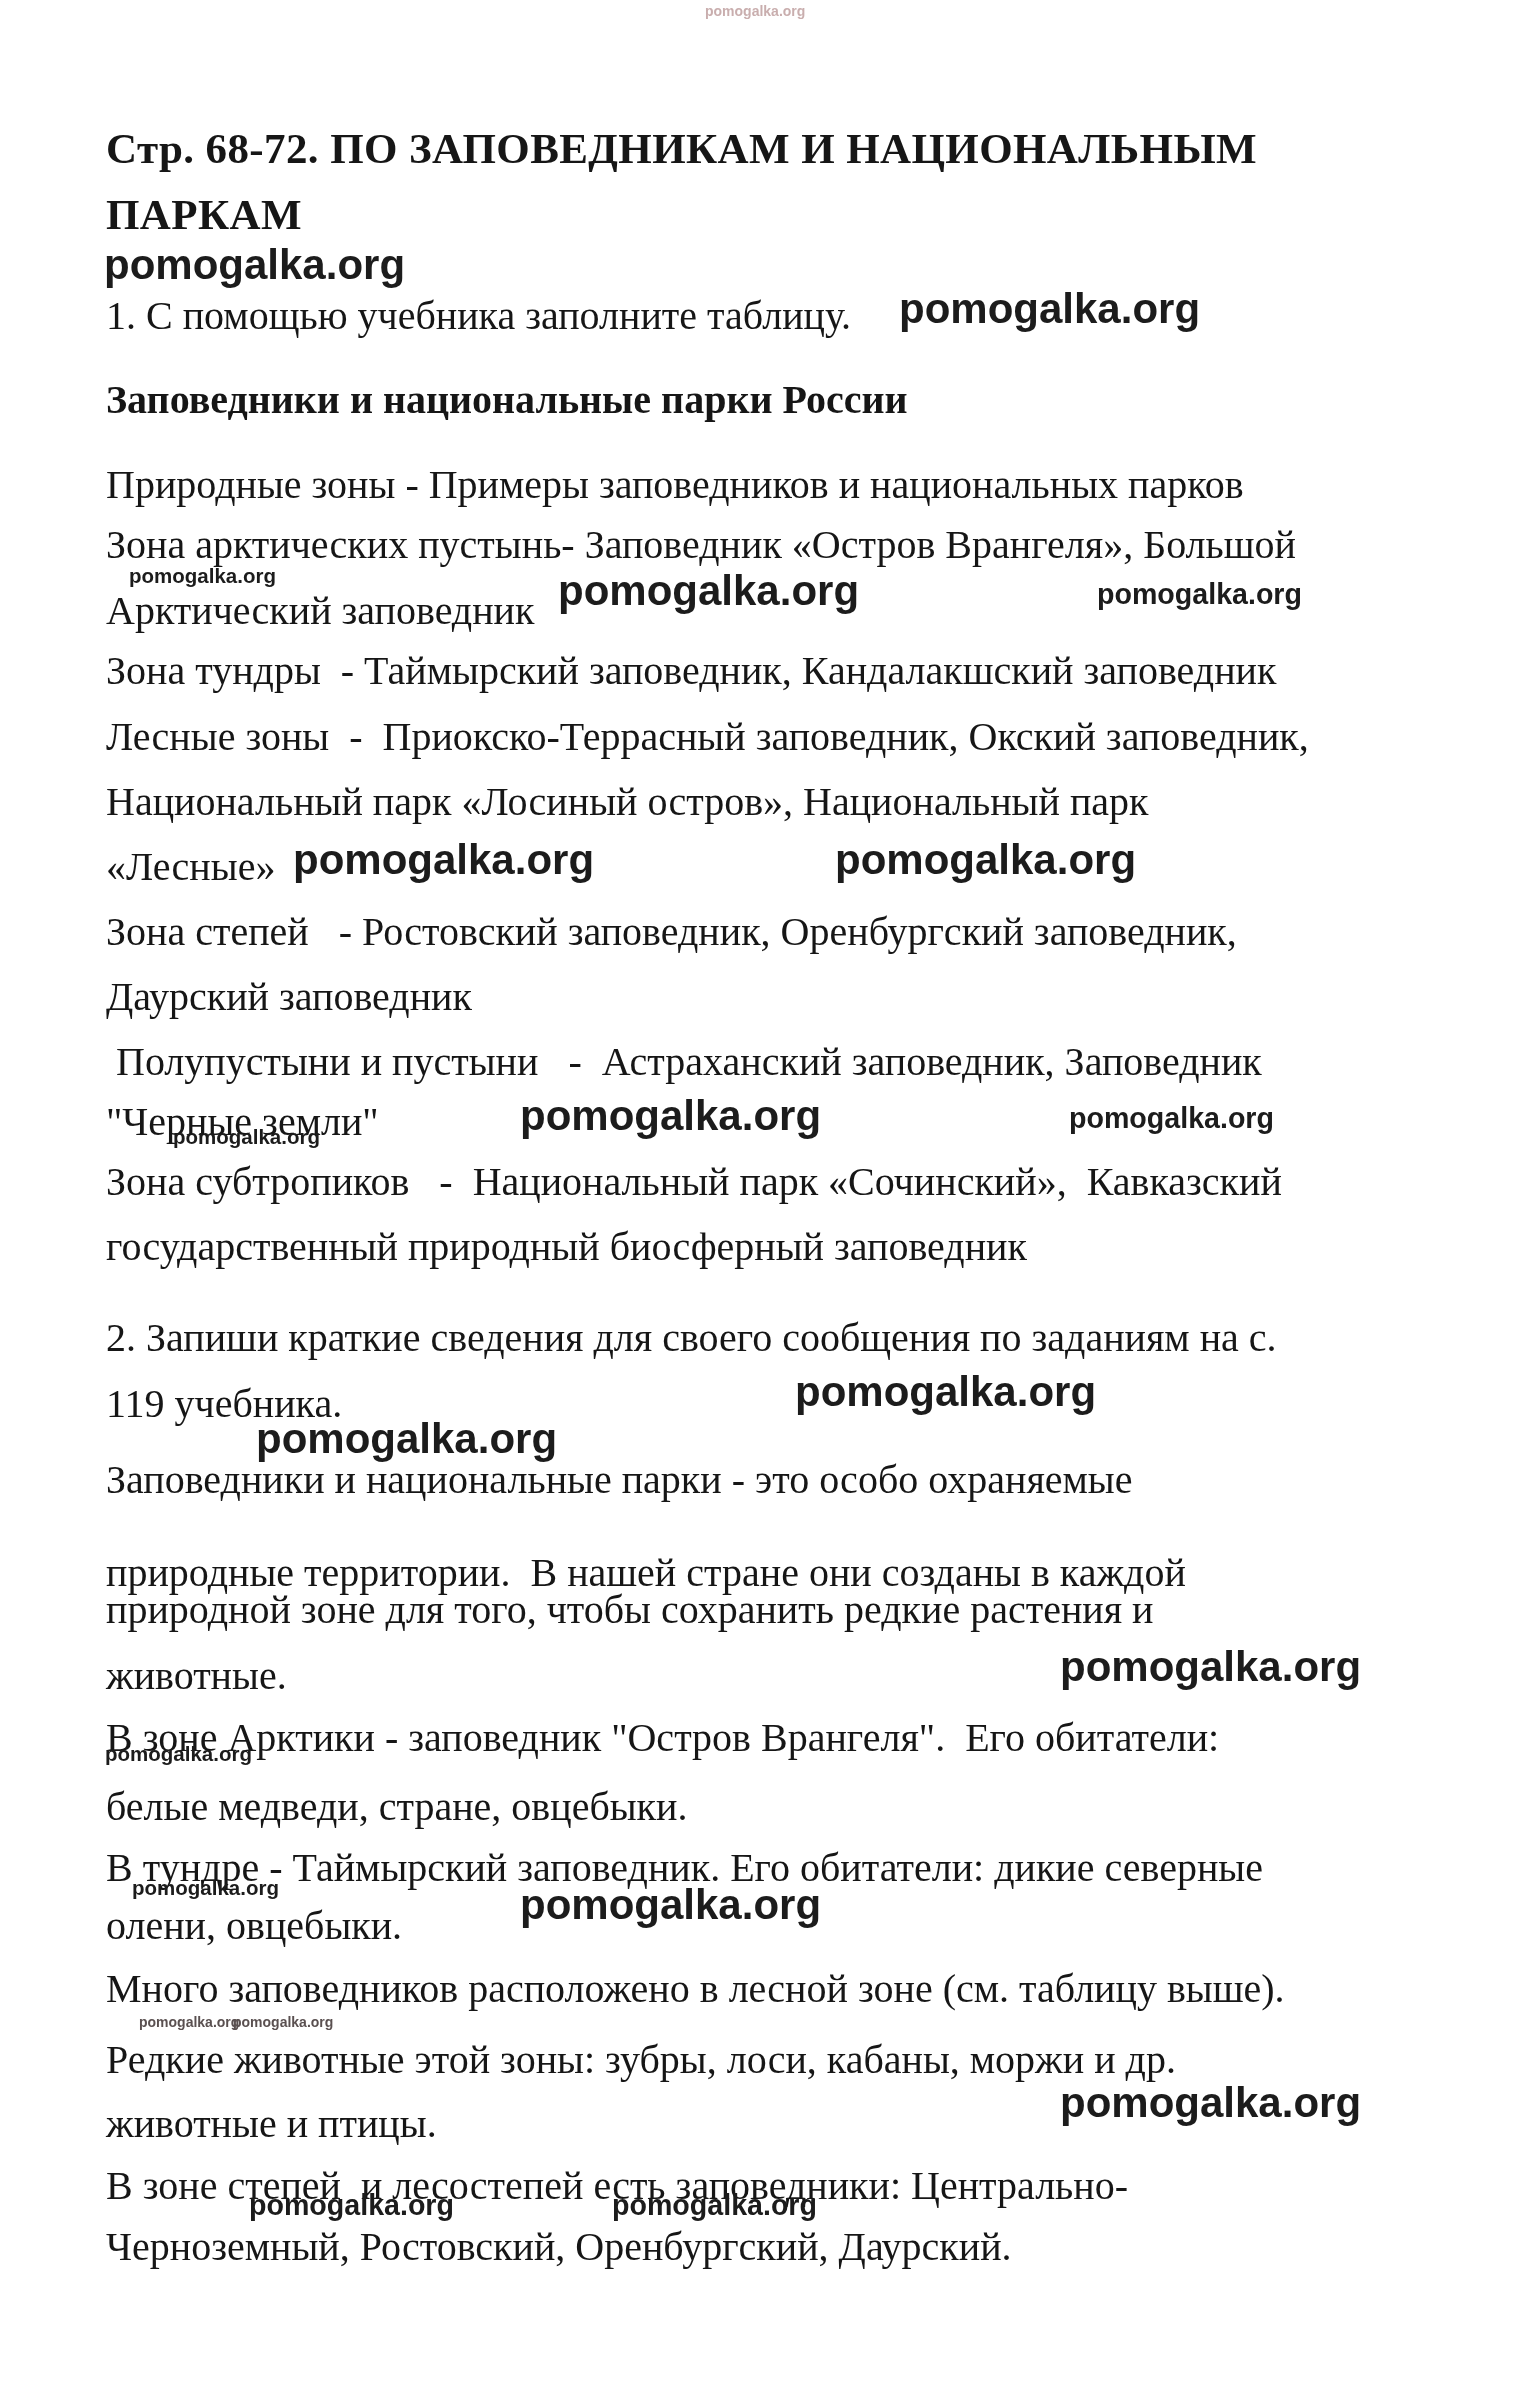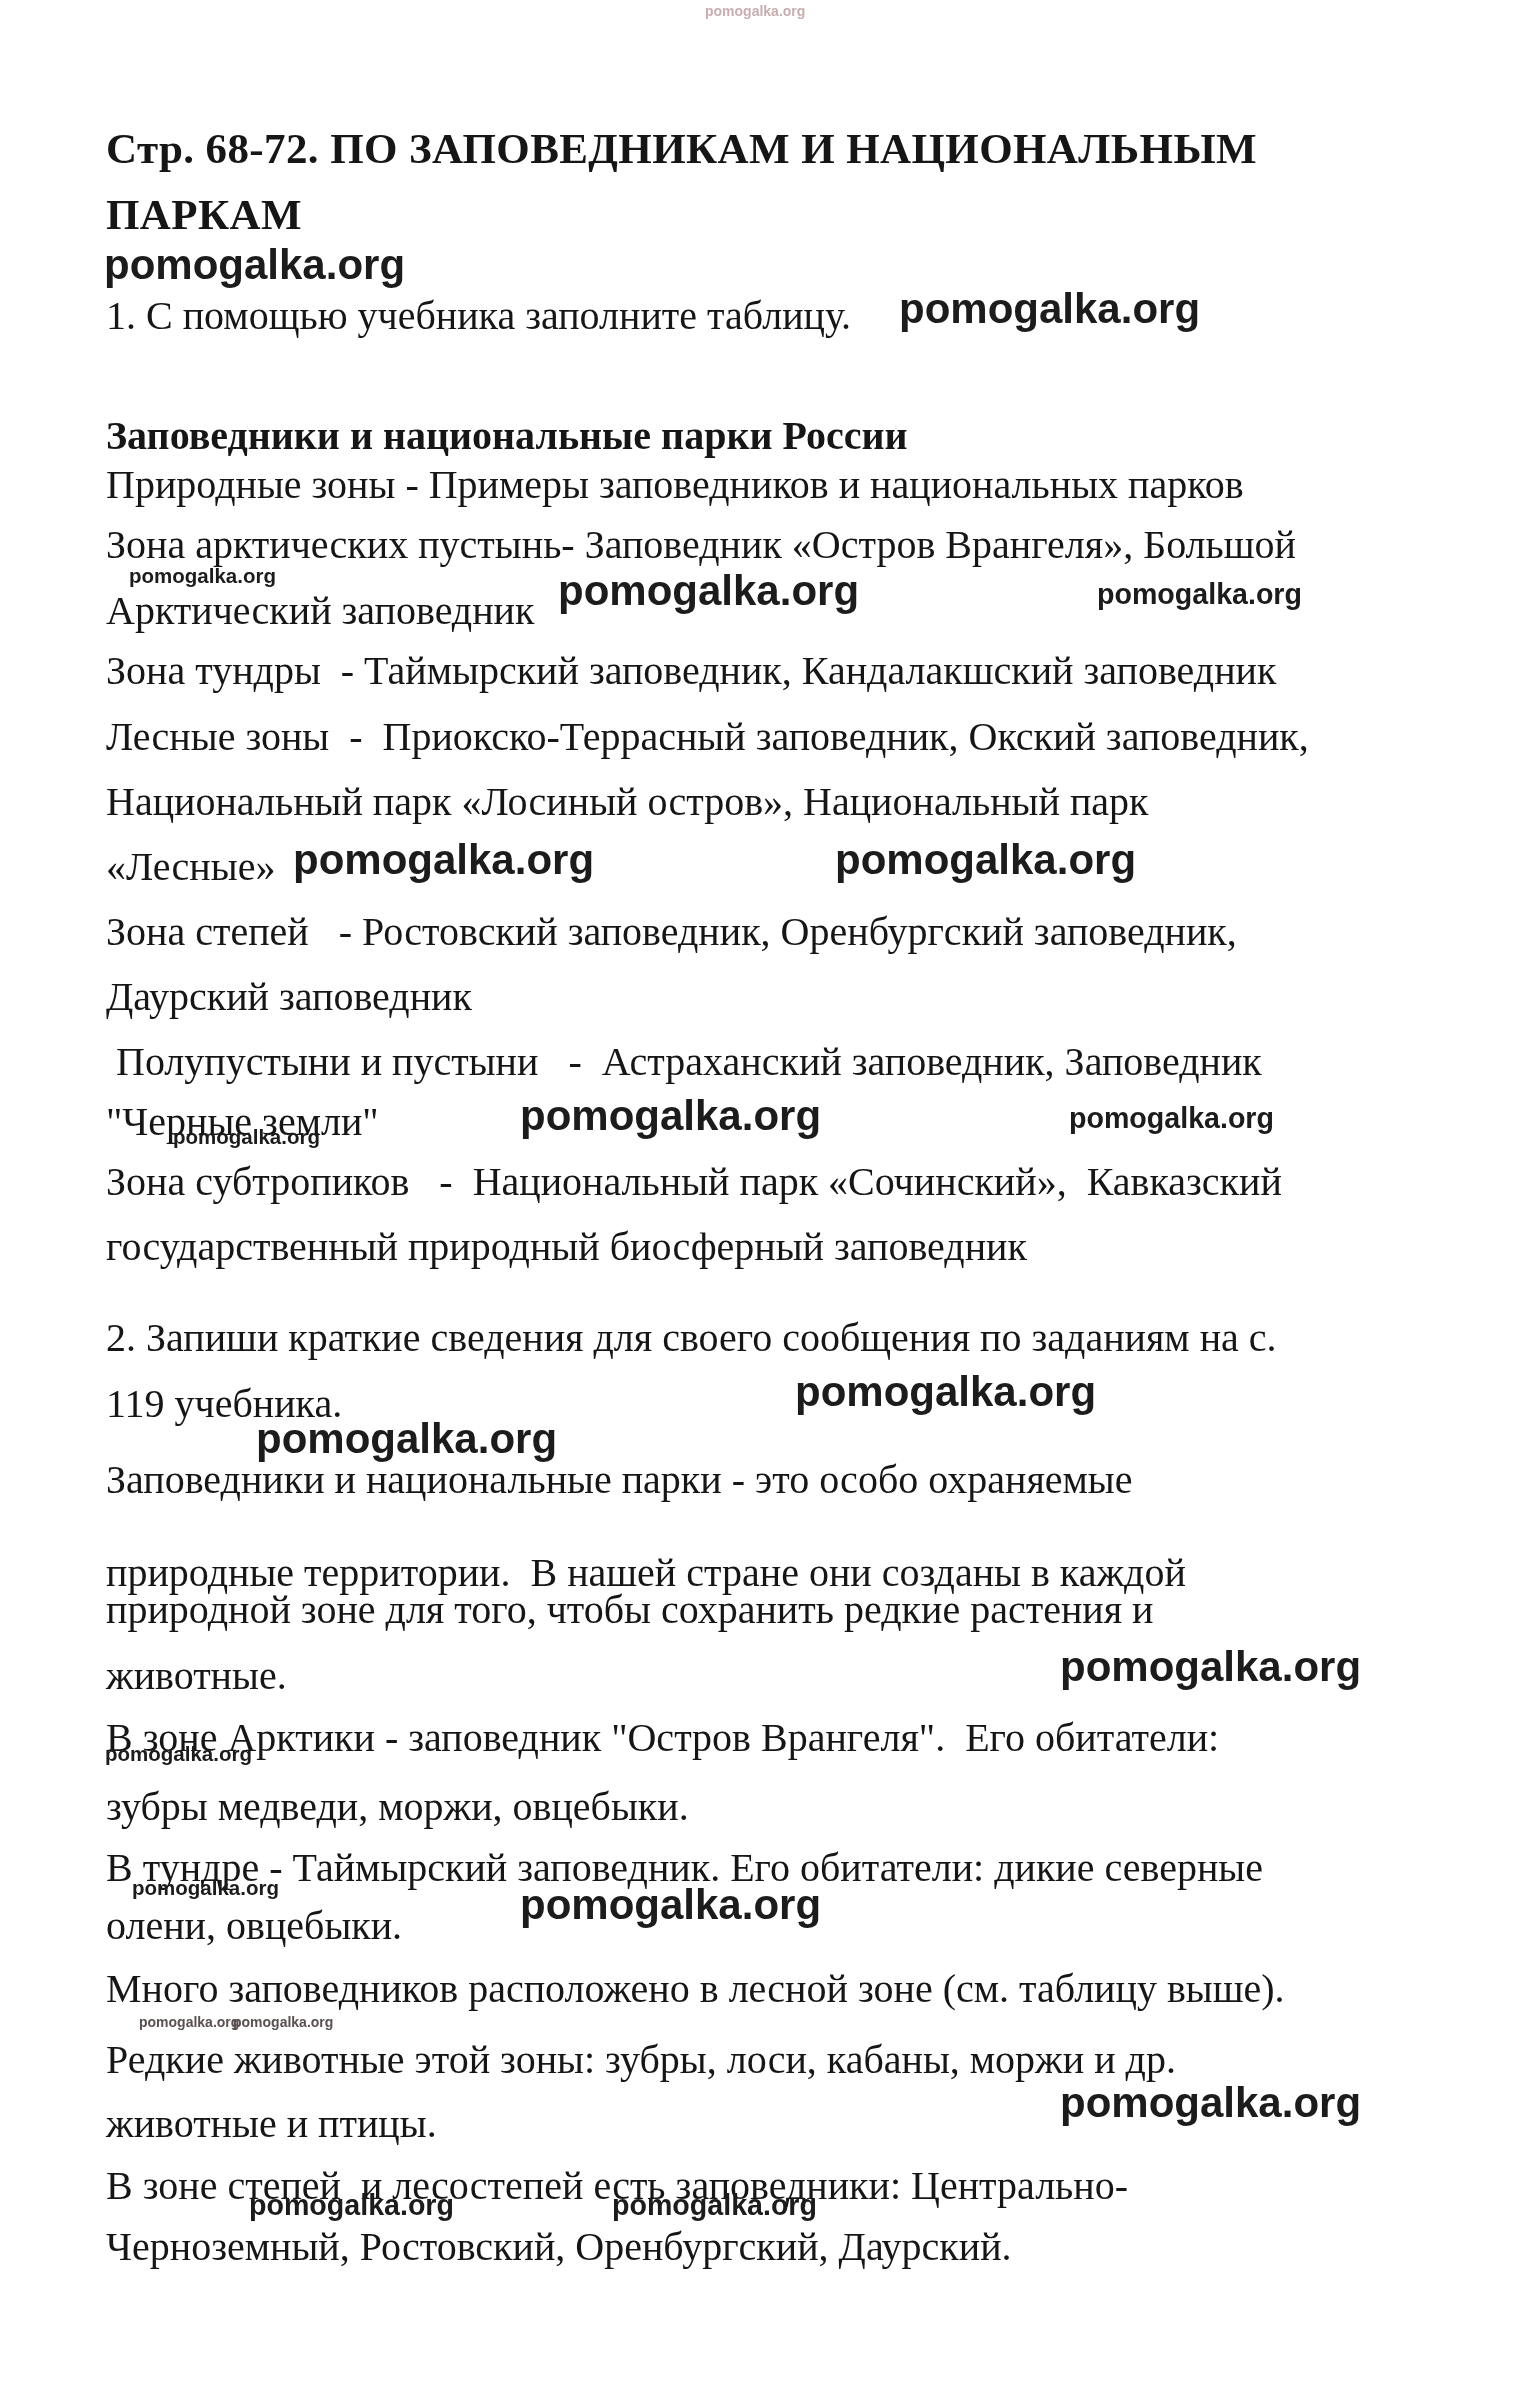--- a/index.html
+++ b/index.html
@@ -50,21 +50,21 @@
   <div class="wm wm-xs wm-faint" style="left:705px; top:4.4px;">pomogalka.org</div>
 
   <div class="line title-line" style="top:123px;">Стр. 68-72. ПО ЗАПОВЕДНИКАМ И НАЦИОНАЛЬНЫМ</div>
   <div class="line title-line" style="top:189px;">ПАРКАМ</div>
 
   <div class="wm wm-xl" style="left:104px; top:242px;">pomogalka.org</div>
 
   <div class="line" style="top:292px;">1. С помощью учебника заполните таблицу.</div>
   <div class="wm wm-xl" style="left:899px; top:286px;">pomogalka.org</div>
 
-  <div class="line heading-line" style="top:376px;margin-top:36px;">Заповедники и национальные парки России</div>
+  <div class="line heading-line" style="top:376px;">Заповедники и национальные парки России</div>
 
   <div class="line" style="top:461px;">Природные зоны - Примеры заповедников и национальных парков</div>
   <div class="line" style="top:521px;">Зона арктических пустынь- Заповедник «Остров Врангеля», Большой</div>
   <div class="wm wm-sm" style="left:129px; top:565px;">pomogalka.org</div>
   <div class="line" style="top:587px;">Арктический заповедник</div>
   <div class="wm wm-xl" style="left:558px; top:568px;">pomogalka.org</div>
   <div class="wm wm-md" style="left:1097px; top:579px;">pomogalka.org</div>
   <div class="line" style="top:647px;">Зона тундры  - Таймырский заповедник, Кандалакшский заповедник</div>
   <div class="line" style="top:713px;">Лесные зоны  -  Приокско-Террасный заповедник, Окский заповедник,</div>
   <div class="line" style="top:778px;">Национальный парк «Лосиный остров», Национальный парк</div>
@@ -86,21 +86,21 @@
   <div class="wm wm-xl" style="left:795px; top:1369px;">pomogalka.org</div>
   <div class="wm wm-xl" style="left:256px; top:1416px;">pomogalka.org</div>
 
   <div class="line" style="top:1456px;">Заповедники и национальные парки - это особо охраняемые</div>
   <div class="line" style="top:1521px;margin-top:28px;">природные территории.  В нашей стране они созданы в каждой</div>
   <div class="line" style="top:1586px;">природной зоне для того, чтобы сохранить редкие растения и</div>
   <div class="line" style="top:1652px;">животные.</div>
   <div class="wm wm-xl" style="left:1060px; top:1644px;">pomogalka.org</div>
   <div class="line" style="top:1714px;">В зоне Арктики - заповедник "Остров Врангеля".  Его обитатели:</div>
   <div class="wm wm-sm" style="left:105px; top:1743px;">pomogalka.org</div>
-  <div class="line" style="top:1783px;">зубры медведи, моржи, овцебыки.</div>
+  <div class="line" style="top:1783px;">белые медведи, стране, овцебыки.</div>
   <div class="line" style="top:1844px;">В тундре - Таймырский заповедник. Его обитатели: дикие северные</div>
   <div class="wm wm-sm" style="left:132px; top:1877px;">pomogalka.org</div>
   <div class="line" style="top:1902px;">олени, овцебыки.</div>
   <div class="wm wm-xl" style="left:520px; top:1882px;">pomogalka.org</div>
   <div class="line" style="top:1965px;">Много заповедников расположено в лесной зоне (см. таблицу выше).</div>
   <div class="wm wm-xs wm-gray" style="left:139px; top:2015px;">pomogalka.org</div>
   <div class="wm wm-xs wm-gray" style="left:233px; top:2015px;">pomogalka.org</div>
   <div class="line" style="top:2036px;">Редкие животные этой зоны: зубры, лоси, кабаны, моржи и др.</div>
   <div class="line" style="top:2100px;">животные и птицы.</div>
   <div class="wm wm-xl" style="left:1060px; top:2080px;">pomogalka.org</div>

